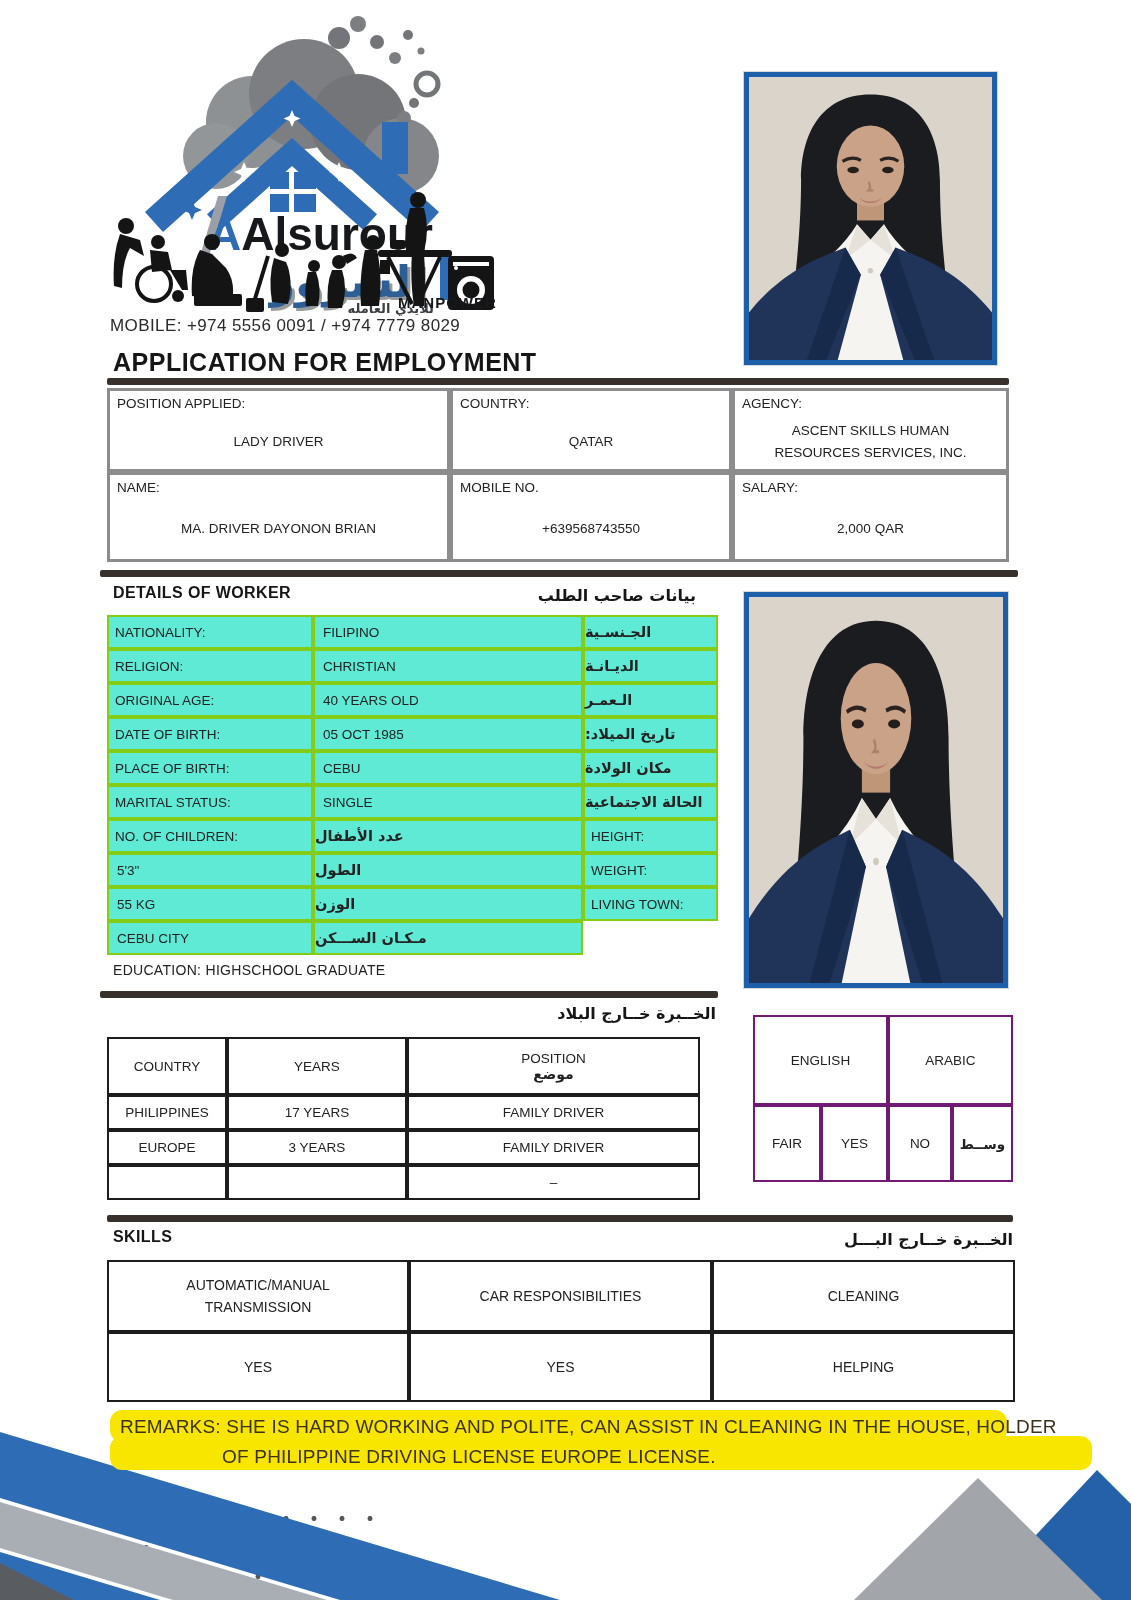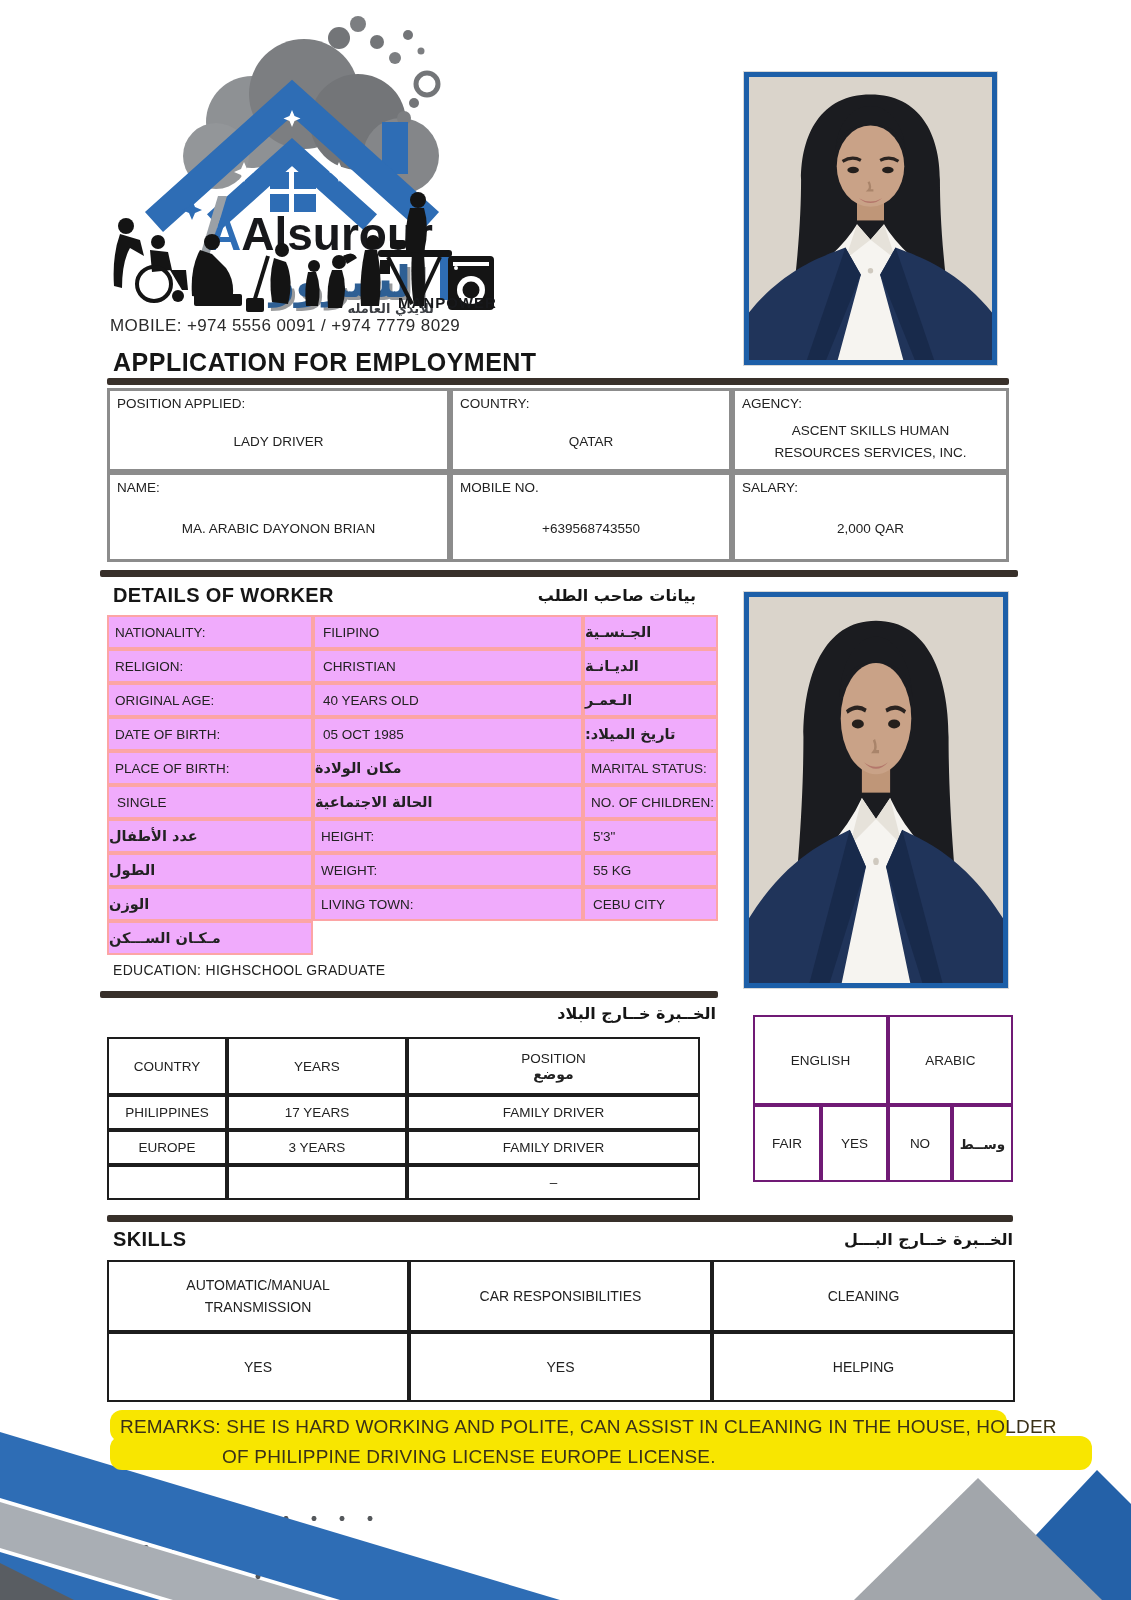--- a/index.html
+++ b/index.html
@@ -4,35 +4,35 @@
 <style>
   html,body{margin:0;padding:0;background:#fff;}
   .page{position:relative;width:1131px;height:1600px;background:#fff;overflow:hidden;
         font-family:"Liberation Sans",sans-serif;color:#1c1c1c;}
   .abs{position:absolute;}
   .ar{font-family:"DejaVu Sans",sans-serif;direction:rtl;}
   
   .mobile-line{left:110px;top:316px;font-size:17px;font-weight:500;color:#2b2b2b;letter-spacing:.4px;}
   .page-title{left:113px;top:348px;font-size:25px;font-weight:bold;color:#161616;letter-spacing:.5px;}
   .rule{background:#38302a;height:7px;border-radius:2px;}
-  .sec-head{font-size:20px;font-weight:bold;color:#161616;letter-spacing:.4px;}
+  .sec-head{font-size:16px;font-weight:bold;color:#161616;letter-spacing:.4px;}
   .sec-head-ar{font-size:16px;font-weight:bold;color:#161616;text-align:right;}
   
   .app-table{left:107px;top:388px;width:902px;display:grid;
              grid-template-columns:343px 282px 277px;grid-template-rows:84px 90px;}
   .app-cell{border:3px solid #8c8c8c;position:relative;background:#fff;}
   .app-label{position:absolute;left:7px;top:5px;font-size:13.5px;color:#222;}
   .app-value{position:absolute;left:0;right:0;top:24px;bottom:0;display:flex;
              align-items:center;justify-content:center;font-size:13.5px;color:#222;
              text-align:center;padding:0 14px;line-height:1.65;}
   
   .det-table{left:107px;top:615px;width:611px;display:grid;
              grid-template-columns:206px 270px 135px;}
-  .det-cell{border:2px solid #fca5a5;height:30px;display:flex;align-items:center;
-            font-size:13.5px;color:#222;background:#f0abfc;}
+  .det-cell{border:2px solid #84cc16;height:30px;display:flex;align-items:center;
+            font-size:13.5px;color:#222;background:#5eead4;}
   .det-label{padding-left:6px;}
   .det-value{padding-left:8px;}
   .det-ar{justify-content:flex-end;padding-right:8px;font-weight:bold;font-size:14.5px;text-align:center;}
   .education{left:113px;top:962px;font-size:14px;color:#222;letter-spacing:.3px;}
   
   .emp-table{left:107px;top:1037px;width:593px;display:grid;
              grid-template-columns:120px 180px 293px;}
   .emp-cell{border:2px solid #1d1d1d;display:flex;align-items:center;justify-content:center;
             font-size:13.5px;color:#222;background:#fff;text-align:center;flex-direction:column;}
   .r-head{height:54px;}
@@ -210,21 +210,21 @@
     <div class="app-cell">
       <div class="app-label">COUNTRY:</div>
       <div class="app-value">QATAR</div>
     </div>
     <div class="app-cell">
       <div class="app-label">AGENCY:</div>
       <div class="app-value">ASCENT SKILLS HUMAN RESOURCES SERVICES, INC.</div>
     </div>
     <div class="app-cell">
       <div class="app-label">NAME:</div>
-      <div class="app-value">MA. ARABIC DAYONON BRIAN</div>
+      <div class="app-value">MA. DRIVER DAYONON BRIAN</div>
     </div>
     <div class="app-cell">
       <div class="app-label">MOBILE NO.</div>
       <div class="app-value">+639568743550</div>
     </div>
     <div class="app-cell">
       <div class="app-label">SALARY:</div>
       <div class="app-value">2,000 QAR</div>
     </div>
   </div>
@@ -240,20 +240,21 @@
     <div class="det-cell det-label">RELIGION:</div>
     <div class="det-cell det-value">CHRISTIAN</div>
     <div class="det-cell det-ar ar">الديـانـة</div>
     <div class="det-cell det-label">ORIGINAL AGE:</div>
     <div class="det-cell det-value">40 YEARS OLD</div>
     <div class="det-cell det-ar ar">الـعمـر</div>
     <div class="det-cell det-label">DATE OF BIRTH:</div>
     <div class="det-cell det-value">05 OCT 1985</div>
     <div class="det-cell det-ar ar">تاريخ الميلاد:</div>
     <div class="det-cell det-label">PLACE OF BIRTH:</div>
+    <div class="det-cell det-value">CEBU</div>
     <div class="det-cell det-ar ar">مكان الولادة</div>
     <div class="det-cell det-label">MARITAL STATUS:</div>
     <div class="det-cell det-value">SINGLE</div>
     <div class="det-cell det-ar ar">الحالة الاجتماعية</div>
     <div class="det-cell det-label">NO. OF CHILDREN:</div>
     <div class="det-cell det-ar ar">عدد الأطفال</div>
     <div class="det-cell det-label">HEIGHT:</div>
     <div class="det-cell det-value">5'3"</div>
     <div class="det-cell det-ar ar">الطول</div>
     <div class="det-cell det-label">WEIGHT:</div>

